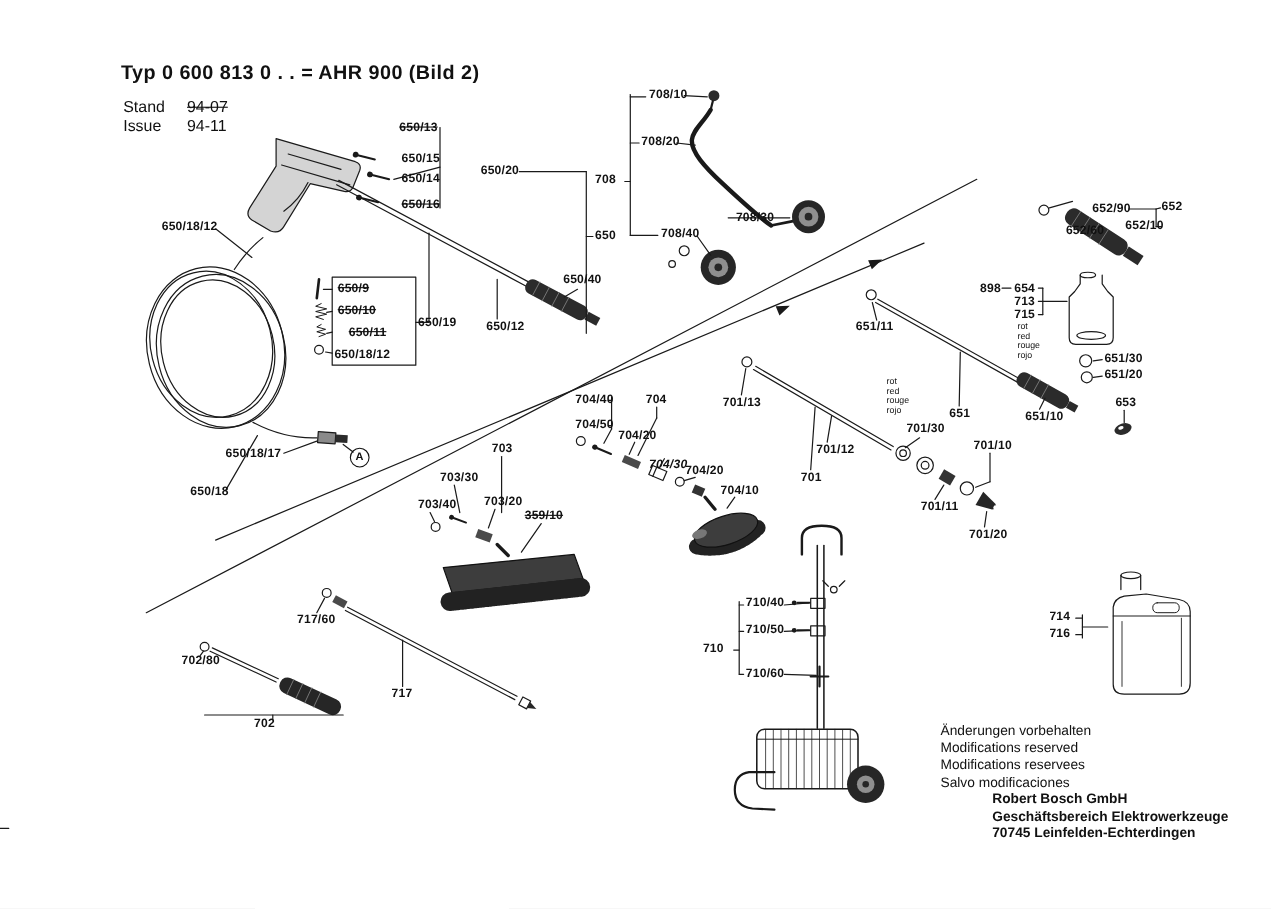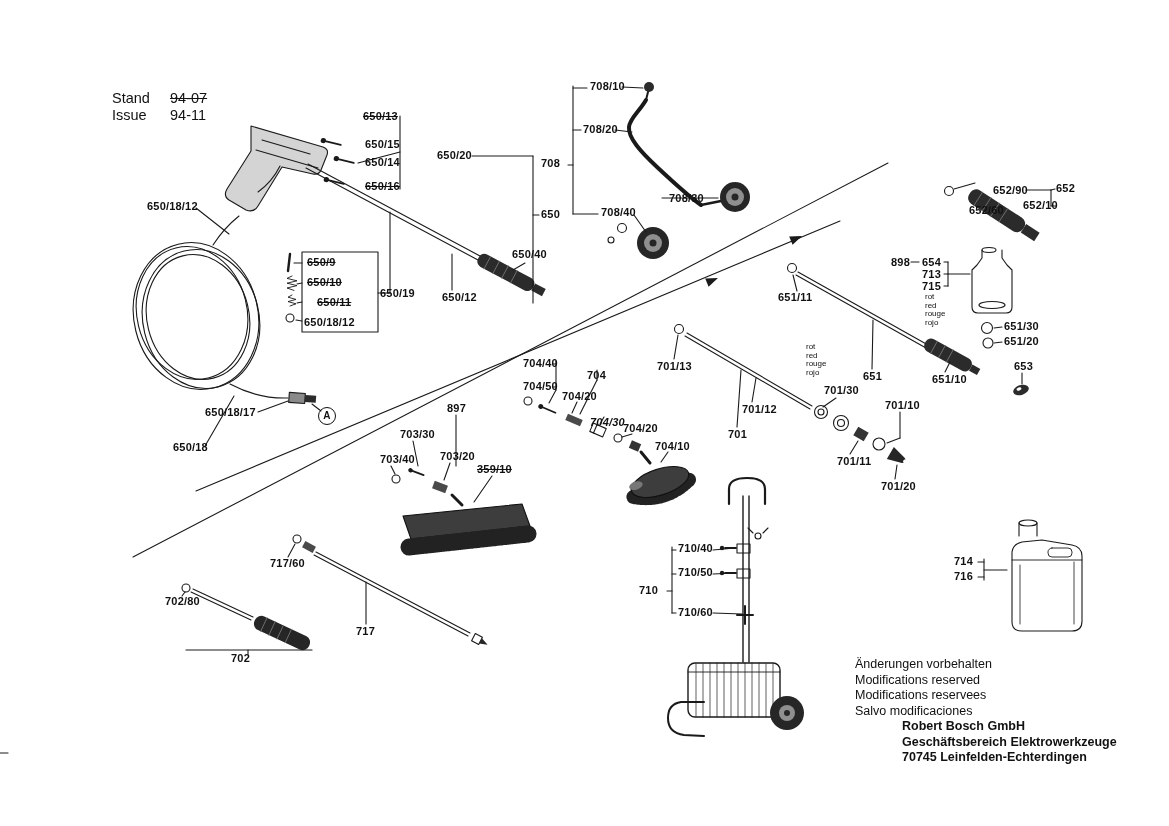--- a/index.html
+++ b/index.html
@@ -357,20 +357,25 @@
         <rect x="1048" y="548" width="24" height="9" rx="4" stroke-width=".9"></rect>
         <line x1="984" y1="559" x2="984" y2="580"></line>
         <line x1="978" y1="562" x2="984" y2="562"></line>
         <line x1="978" y1="577" x2="984" y2="577"></line>
         <line x1="984" y1="570" x2="1007" y2="570"></line>
       </g>
 
     </g>
   </svg>
 
+  <div class="typ-line">
+    <span>Typ</span>
+    <span>0 600 813 0 . . =</span>
+    <span>AHR 900 (Bild 2)</span>
+  </div>
 
   <div class="meta-line" style="top:90px;">
     <span class="meta-label">Stand</span><span class="strike">94-07</span>
   </div>
   <div class="meta-line" style="top:107px;">
     <span class="meta-label">Issue</span><span>94-11</span>
   </div>
 
   <div class="labels-layer">
       <div class="plabel strike" style="left: 363px; top: 111px;">650/13</div>
@@ -419,26 +424,26 @@
 rouge
 rojo</div>
       <div class="plabel" style="left: 824px; top: 385px;">701/30</div>
       <div class="plabel" style="left: 742px; top: 404px;">701/12</div>
       <div class="plabel" style="left: 728px; top: 429px;">701</div>
       <div class="plabel" style="left: 837px; top: 456px;">701/11</div>
       <div class="plabel" style="left: 885px; top: 400px;">701/10</div>
       <div class="plabel" style="left: 881px; top: 481px;">701/20</div>
       <div class="plabel" style="left: 523px; top: 358px;">704/40</div>
       <div class="plabel" style="left: 523px; top: 381px;">704/50</div>
-      <div class="plabel" style="left: 587px; top: 358px; margin-top: 12px;">704</div>
+      <div class="plabel" style="left: 587px; top: 358px;">704</div>
       <div class="plabel" style="left: 562px; top: 391px;">704/20</div>
       <div class="plabel" style="left: 590px; top: 417px; font-style: italic;">704/30</div>
       <div class="plabel" style="left: 623px; top: 423px;">704/20</div>
       <div class="plabel" style="left: 655px; top: 441px;">704/10</div>
-      <div class="plabel" style="left: 447px; top: 403px;">897</div>
+      <div class="plabel" style="left: 447px; top: 403px;">703</div>
       <div class="plabel" style="left: 400px; top: 429px;">703/30</div>
       <div class="plabel" style="left: 380px; top: 454px;">703/40</div>
       <div class="plabel" style="left: 440px; top: 451px;">703/20</div>
       <div class="plabel strike" style="left: 477px; top: 464px;">359/10</div>
       <div class="plabel" style="left: 165px; top: 596px;">702/80</div>
       <div class="plabel" style="left: 231px; top: 653px;">702</div>
       <div class="plabel" style="left: 270px; top: 558px;">717/60</div>
       <div class="plabel" style="left: 356px; top: 626px;">717</div>
       <div class="plabel" style="left: 678px; top: 543px;">710/40</div>
       <div class="plabel" style="left: 678px; top: 567px;">710/50</div>

